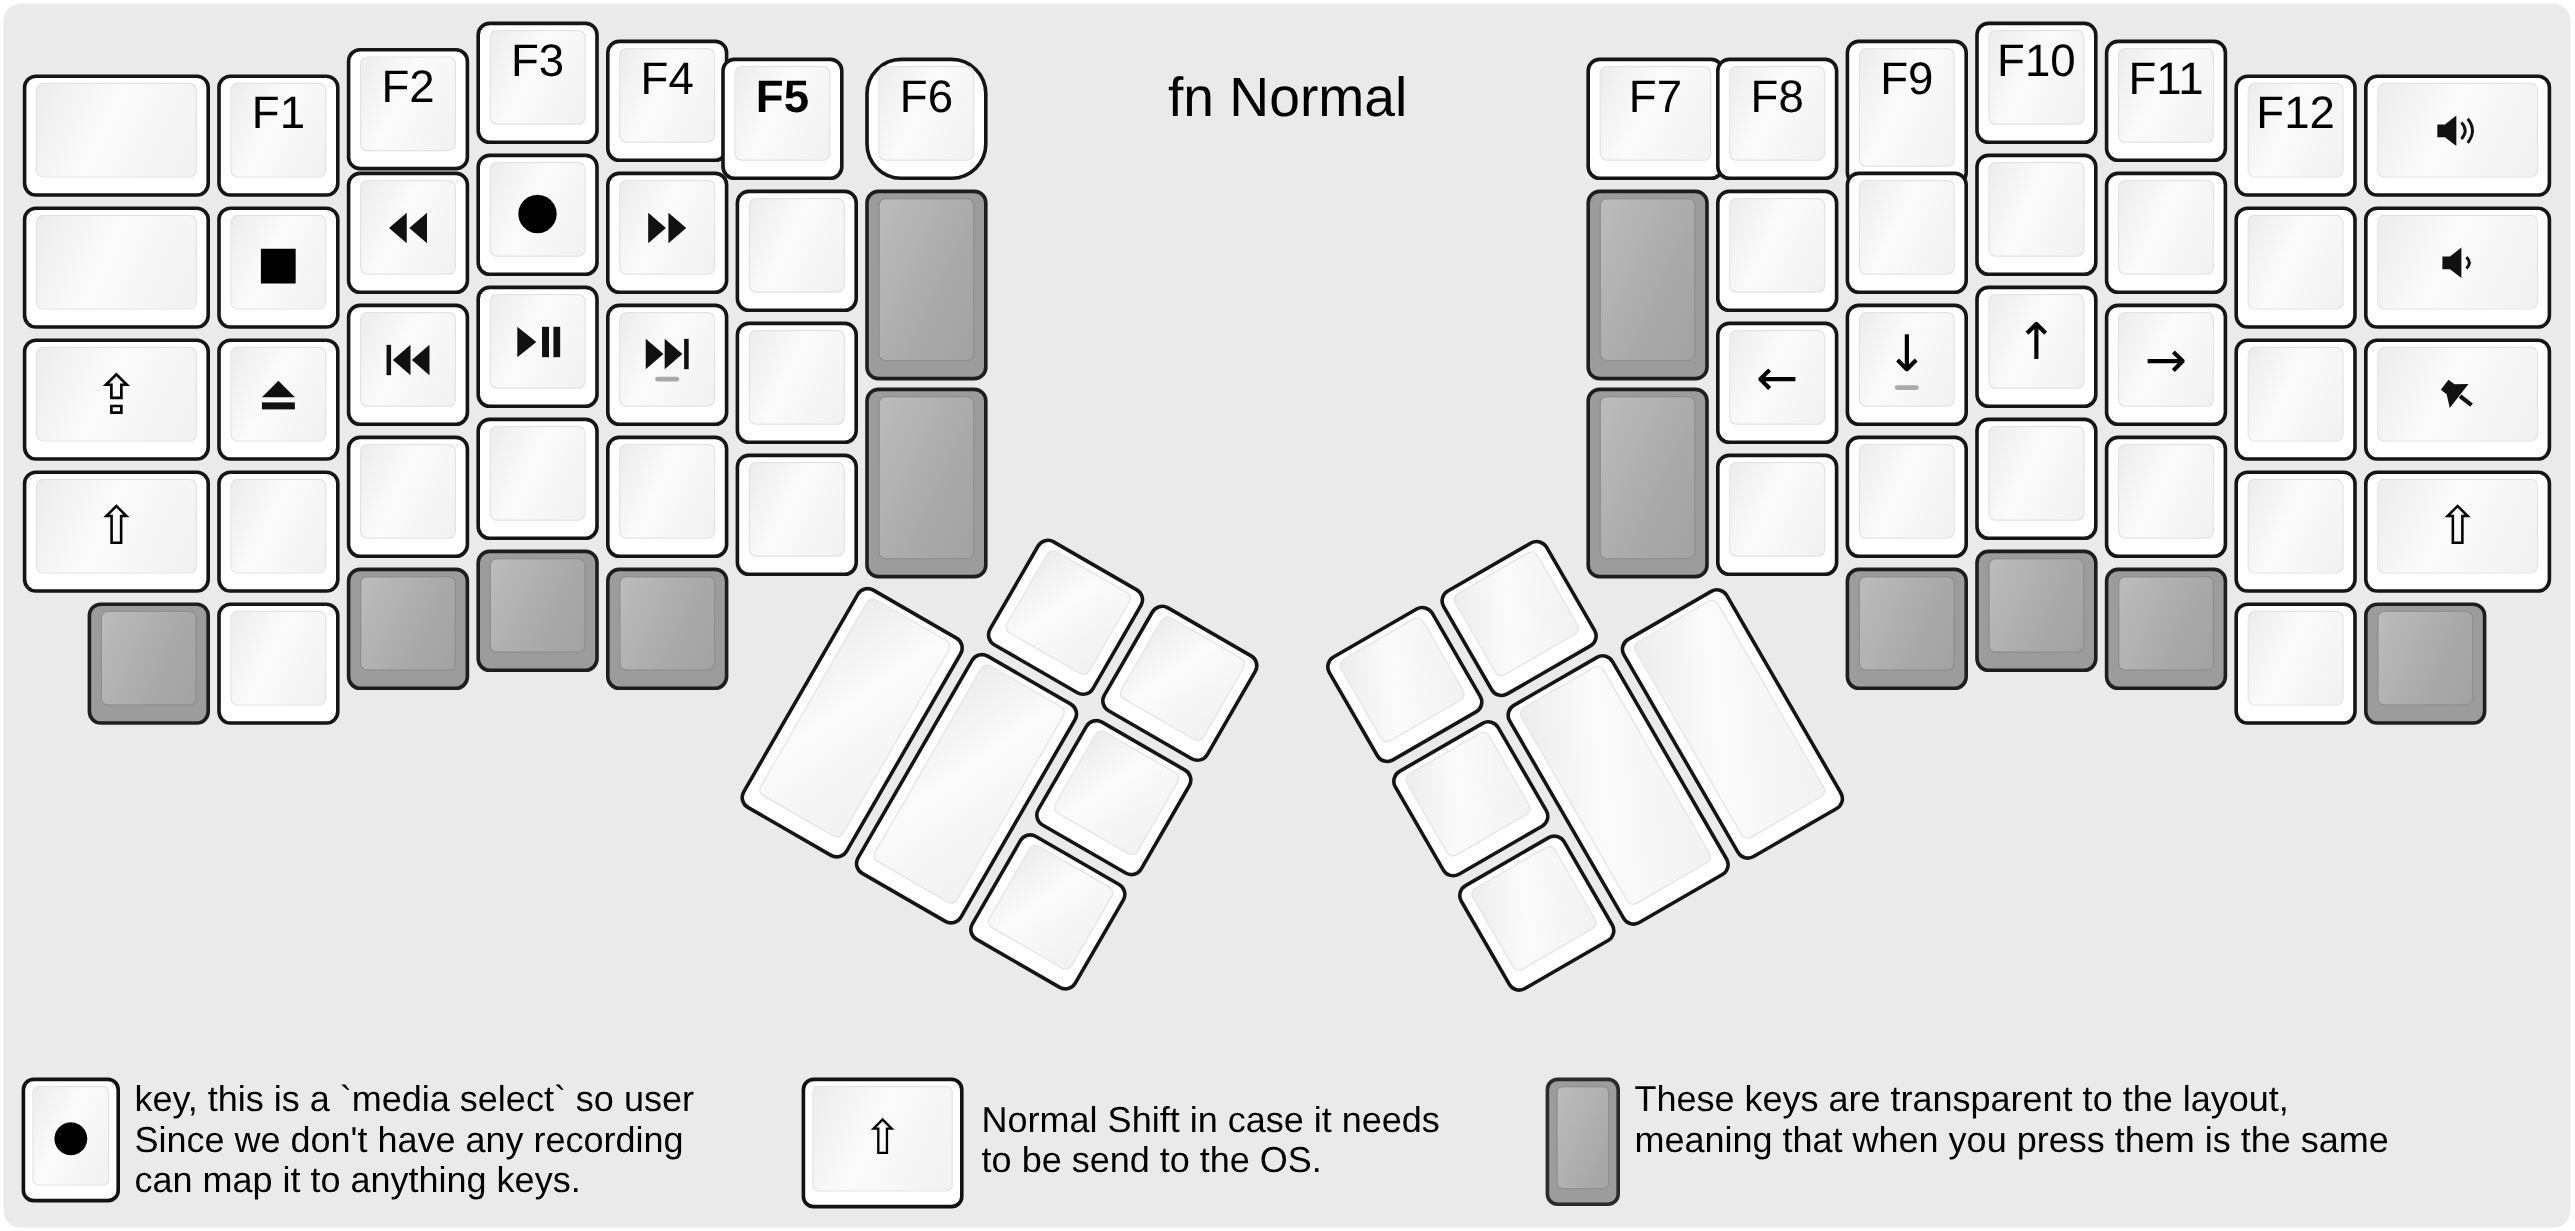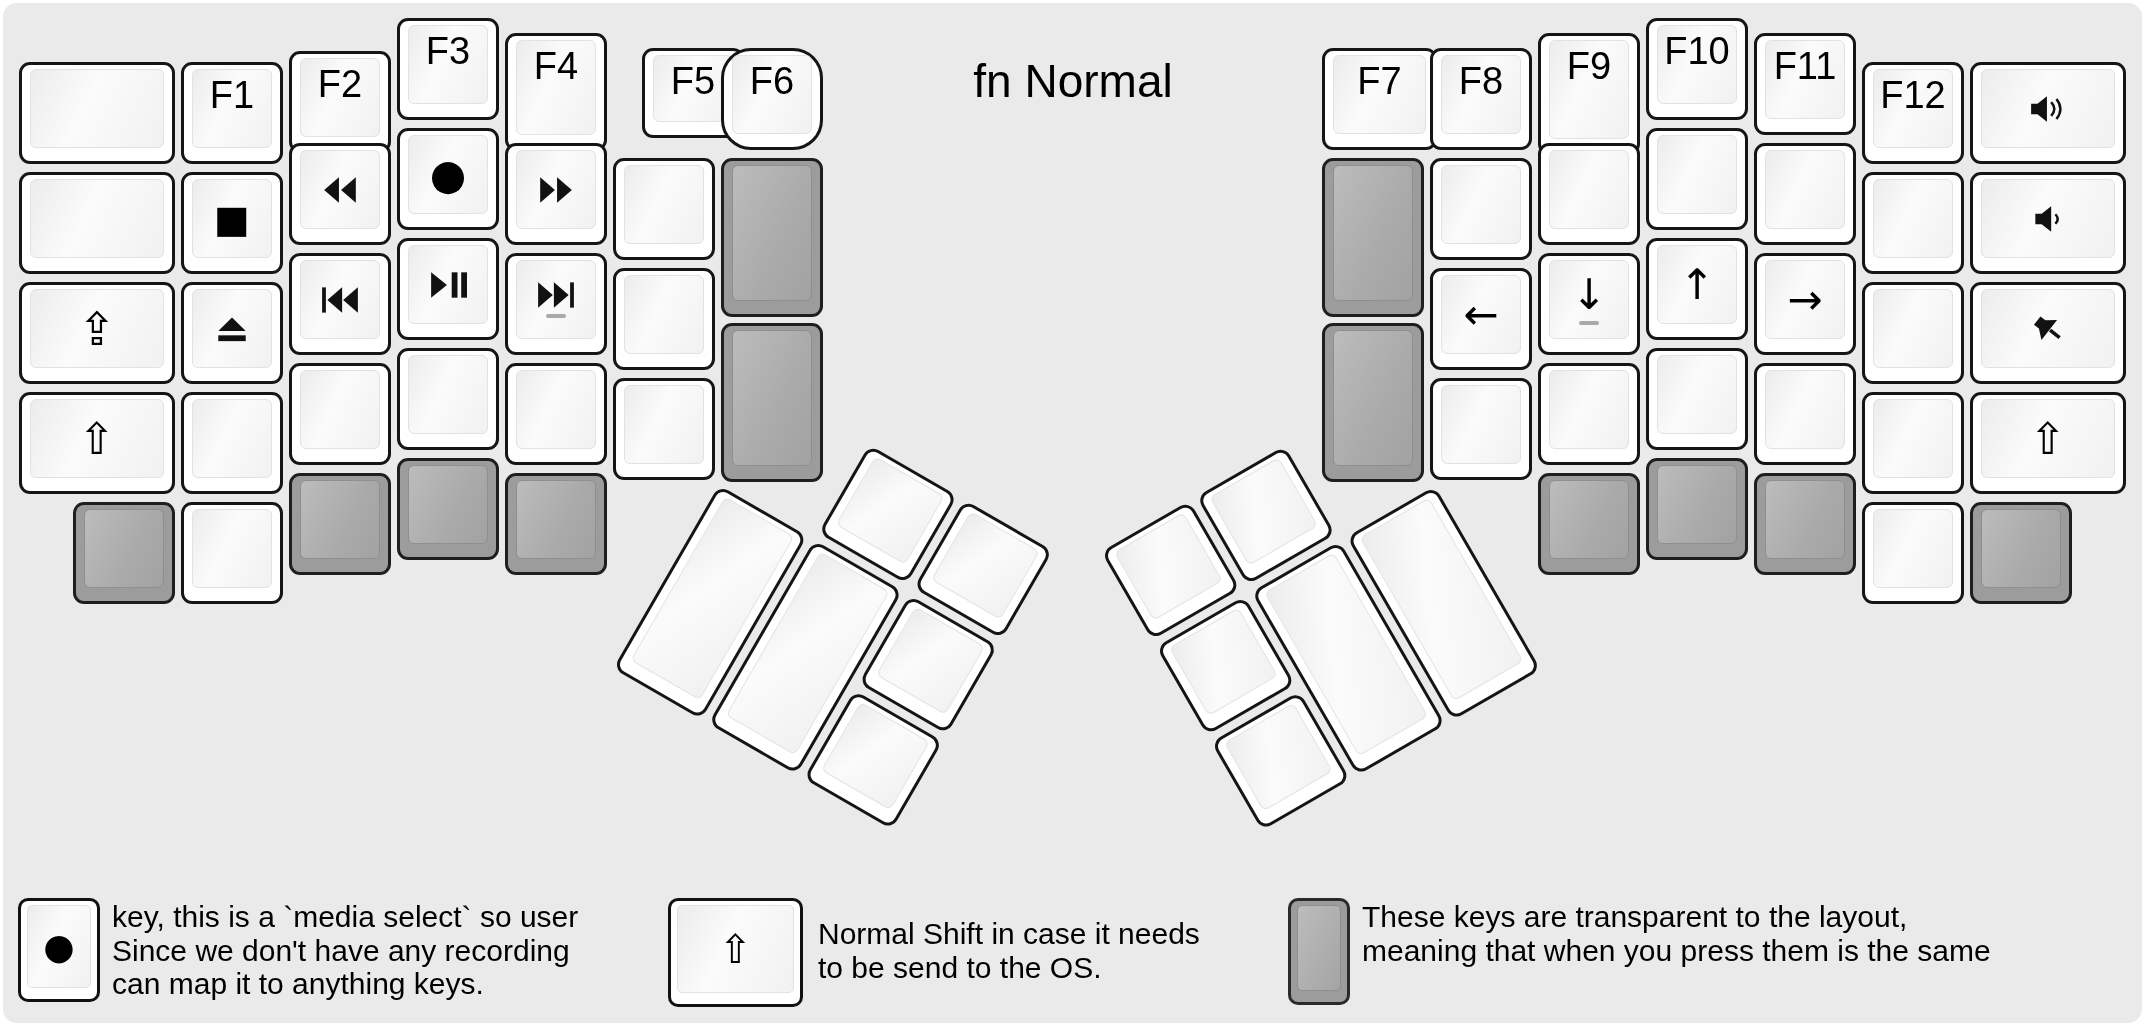--- a/index.html
+++ b/index.html
@@ -80,21 +80,21 @@
       <div class="cap">
         <span class="svgicon"><svg width="38" height="28" viewBox="0 0 36 26">
             <polygon points="18,2 31,15 5,15"></polygon>
             <rect x="5" y="19" width="26" height="5.5"></rect>
           </svg></span>
       </div>
     </div>
     <div class="key white" style="left: 181px; top: 392px; width: 102px; height: 102px;">
       <div class="cap"></div>
     </div>
-    <div class="key white" style="left: 289px; top: 51px; width: 102px; height: 102px; text-decoration: underline;">
+    <div class="key white" style="left: 289px; top: 40px; width: 102px; height: 102px; text-decoration: underline;">
       <div class="cap top">
         <span class="flabel">F2</span>
       </div>
     </div>
     <div class="key white" style="left: 289px; top: 143px; width: 102px; height: 102px;">
       <div class="cap">
         <span class="svgicon"><svg width="38" height="28" viewBox="0 0 36 26">
             <polygon points="17,1 17,25 3,13"></polygon>
             <polygon points="33,1 33,25 19,13"></polygon>
           </svg></span>
@@ -127,21 +127,21 @@
         <span class="svgicon"><svg width="38" height="28" viewBox="0 0 36 26">
             <polygon points="2,1 17,13 2,25"></polygon>
             <rect x="21.5" y="1" width="5.5" height="24"></rect>
             <rect x="30.5" y="1" width="5.5" height="24"></rect>
           </svg></span>
       </div>
     </div>
     <div class="key white" style="left: 397px; top: 348px; width: 102px; height: 102px;">
       <div class="cap"></div>
     </div>
-    <div class="key white" style="left: 505px; top: 33px; width: 102px; height: 118px;">
+    <div class="key white" style="left: 505px; top: 33px; width: 102px; height: 102px;">
       <div class="cap top">
         <span class="flabel">F4</span>
       </div>
     </div>
     <div class="key white" style="left: 505px; top: 143px; width: 102px; height: 102px;">
       <div class="cap">
         <span class="svgicon"><svg width="38" height="28" viewBox="0 0 36 26">
             <polygon points="3,1 17,13 3,25"></polygon>
             <polygon points="19,1 33,13 19,25"></polygon>
           </svg></span>
@@ -153,21 +153,21 @@
             <polygon points="2,1 16,13 2,25"></polygon>
             <polygon points="17,1 31,13 17,25"></polygon>
             <rect x="32.4" y="1" width="3.6" height="24"></rect>
           </svg></span>
         <div class="homing"></div>
       </div>
     </div>
     <div class="key white" style="left: 505px; top: 363px; width: 102px; height: 102px;">
       <div class="cap"></div>
     </div>
-    <div class="key white" style="left: 642px; top: 48px; width: 102px; height: 90px;">
+    <div class="key white" style="left: 601px; top: 48px; width: 102px; height: 102px; font-weight: bold;">
       <div class="cap top">
         <span class="flabel">F5</span>
       </div>
     </div>
     <div class="key white" style="left: 613px; top: 158px; width: 102px; height: 102px;">
       <div class="cap"></div>
     </div>
     <div class="key white" style="left: 613px; top: 268px; width: 102px; height: 102px;">
       <div class="cap"></div>
     </div>

